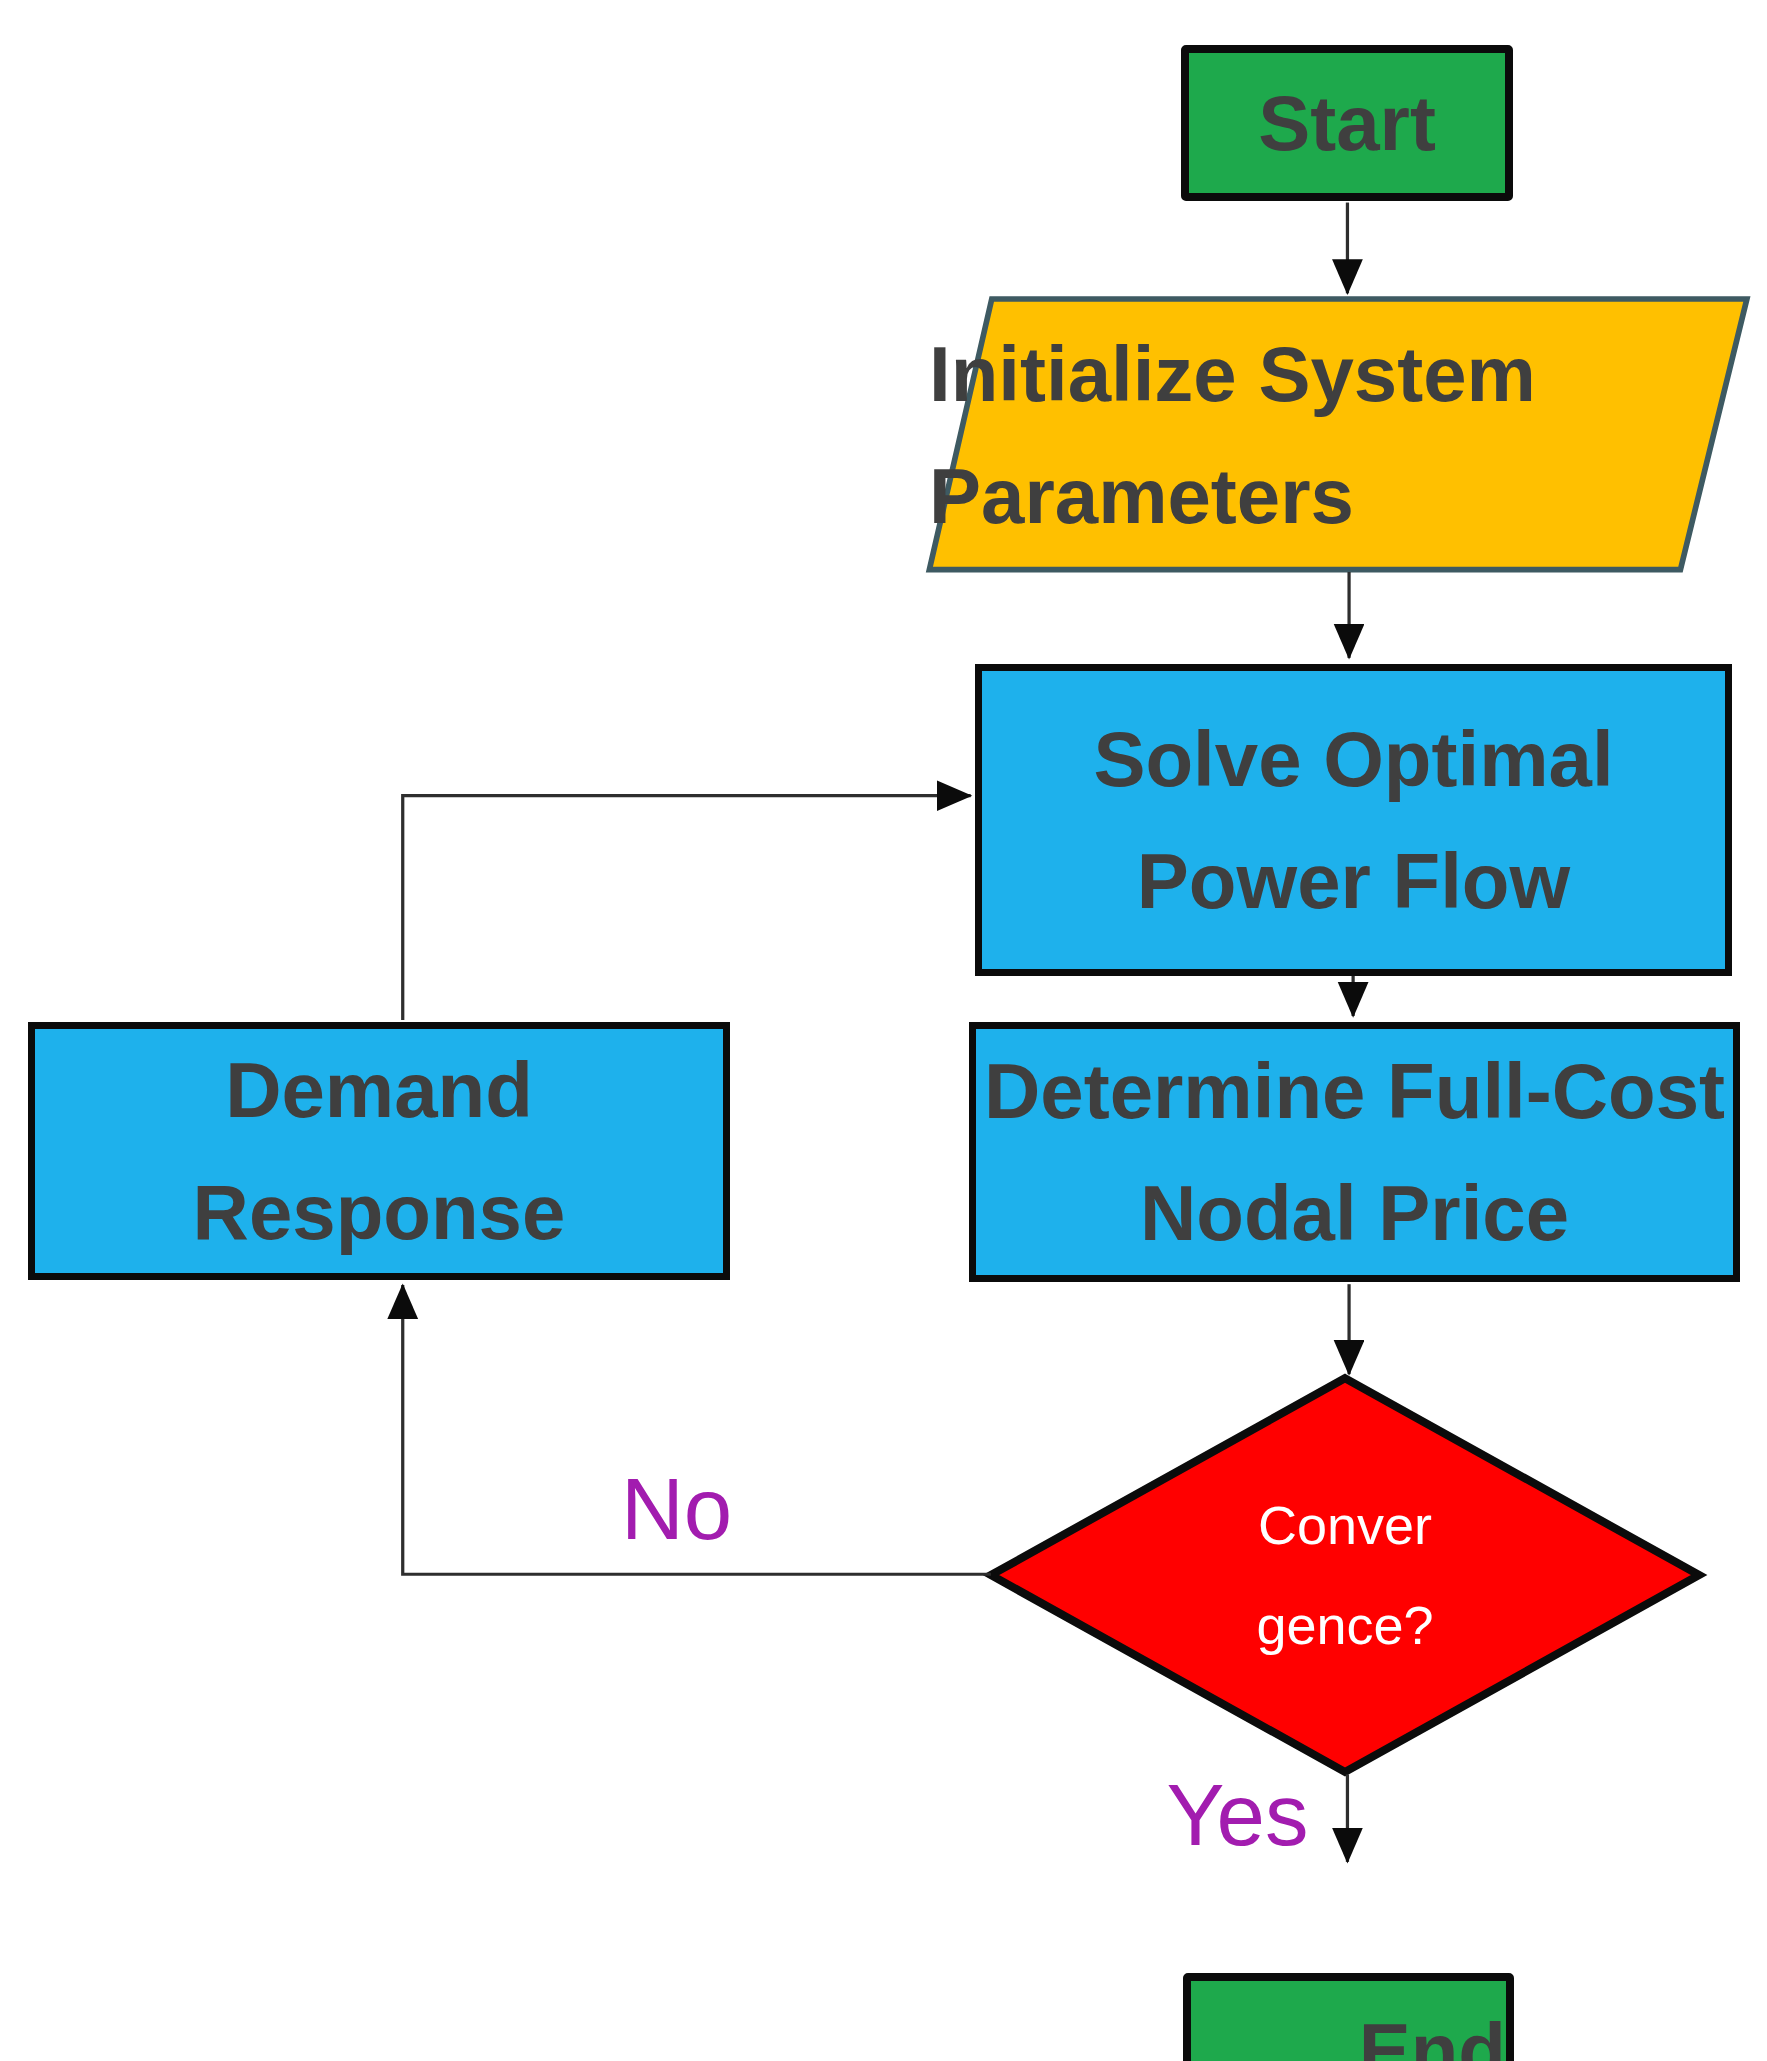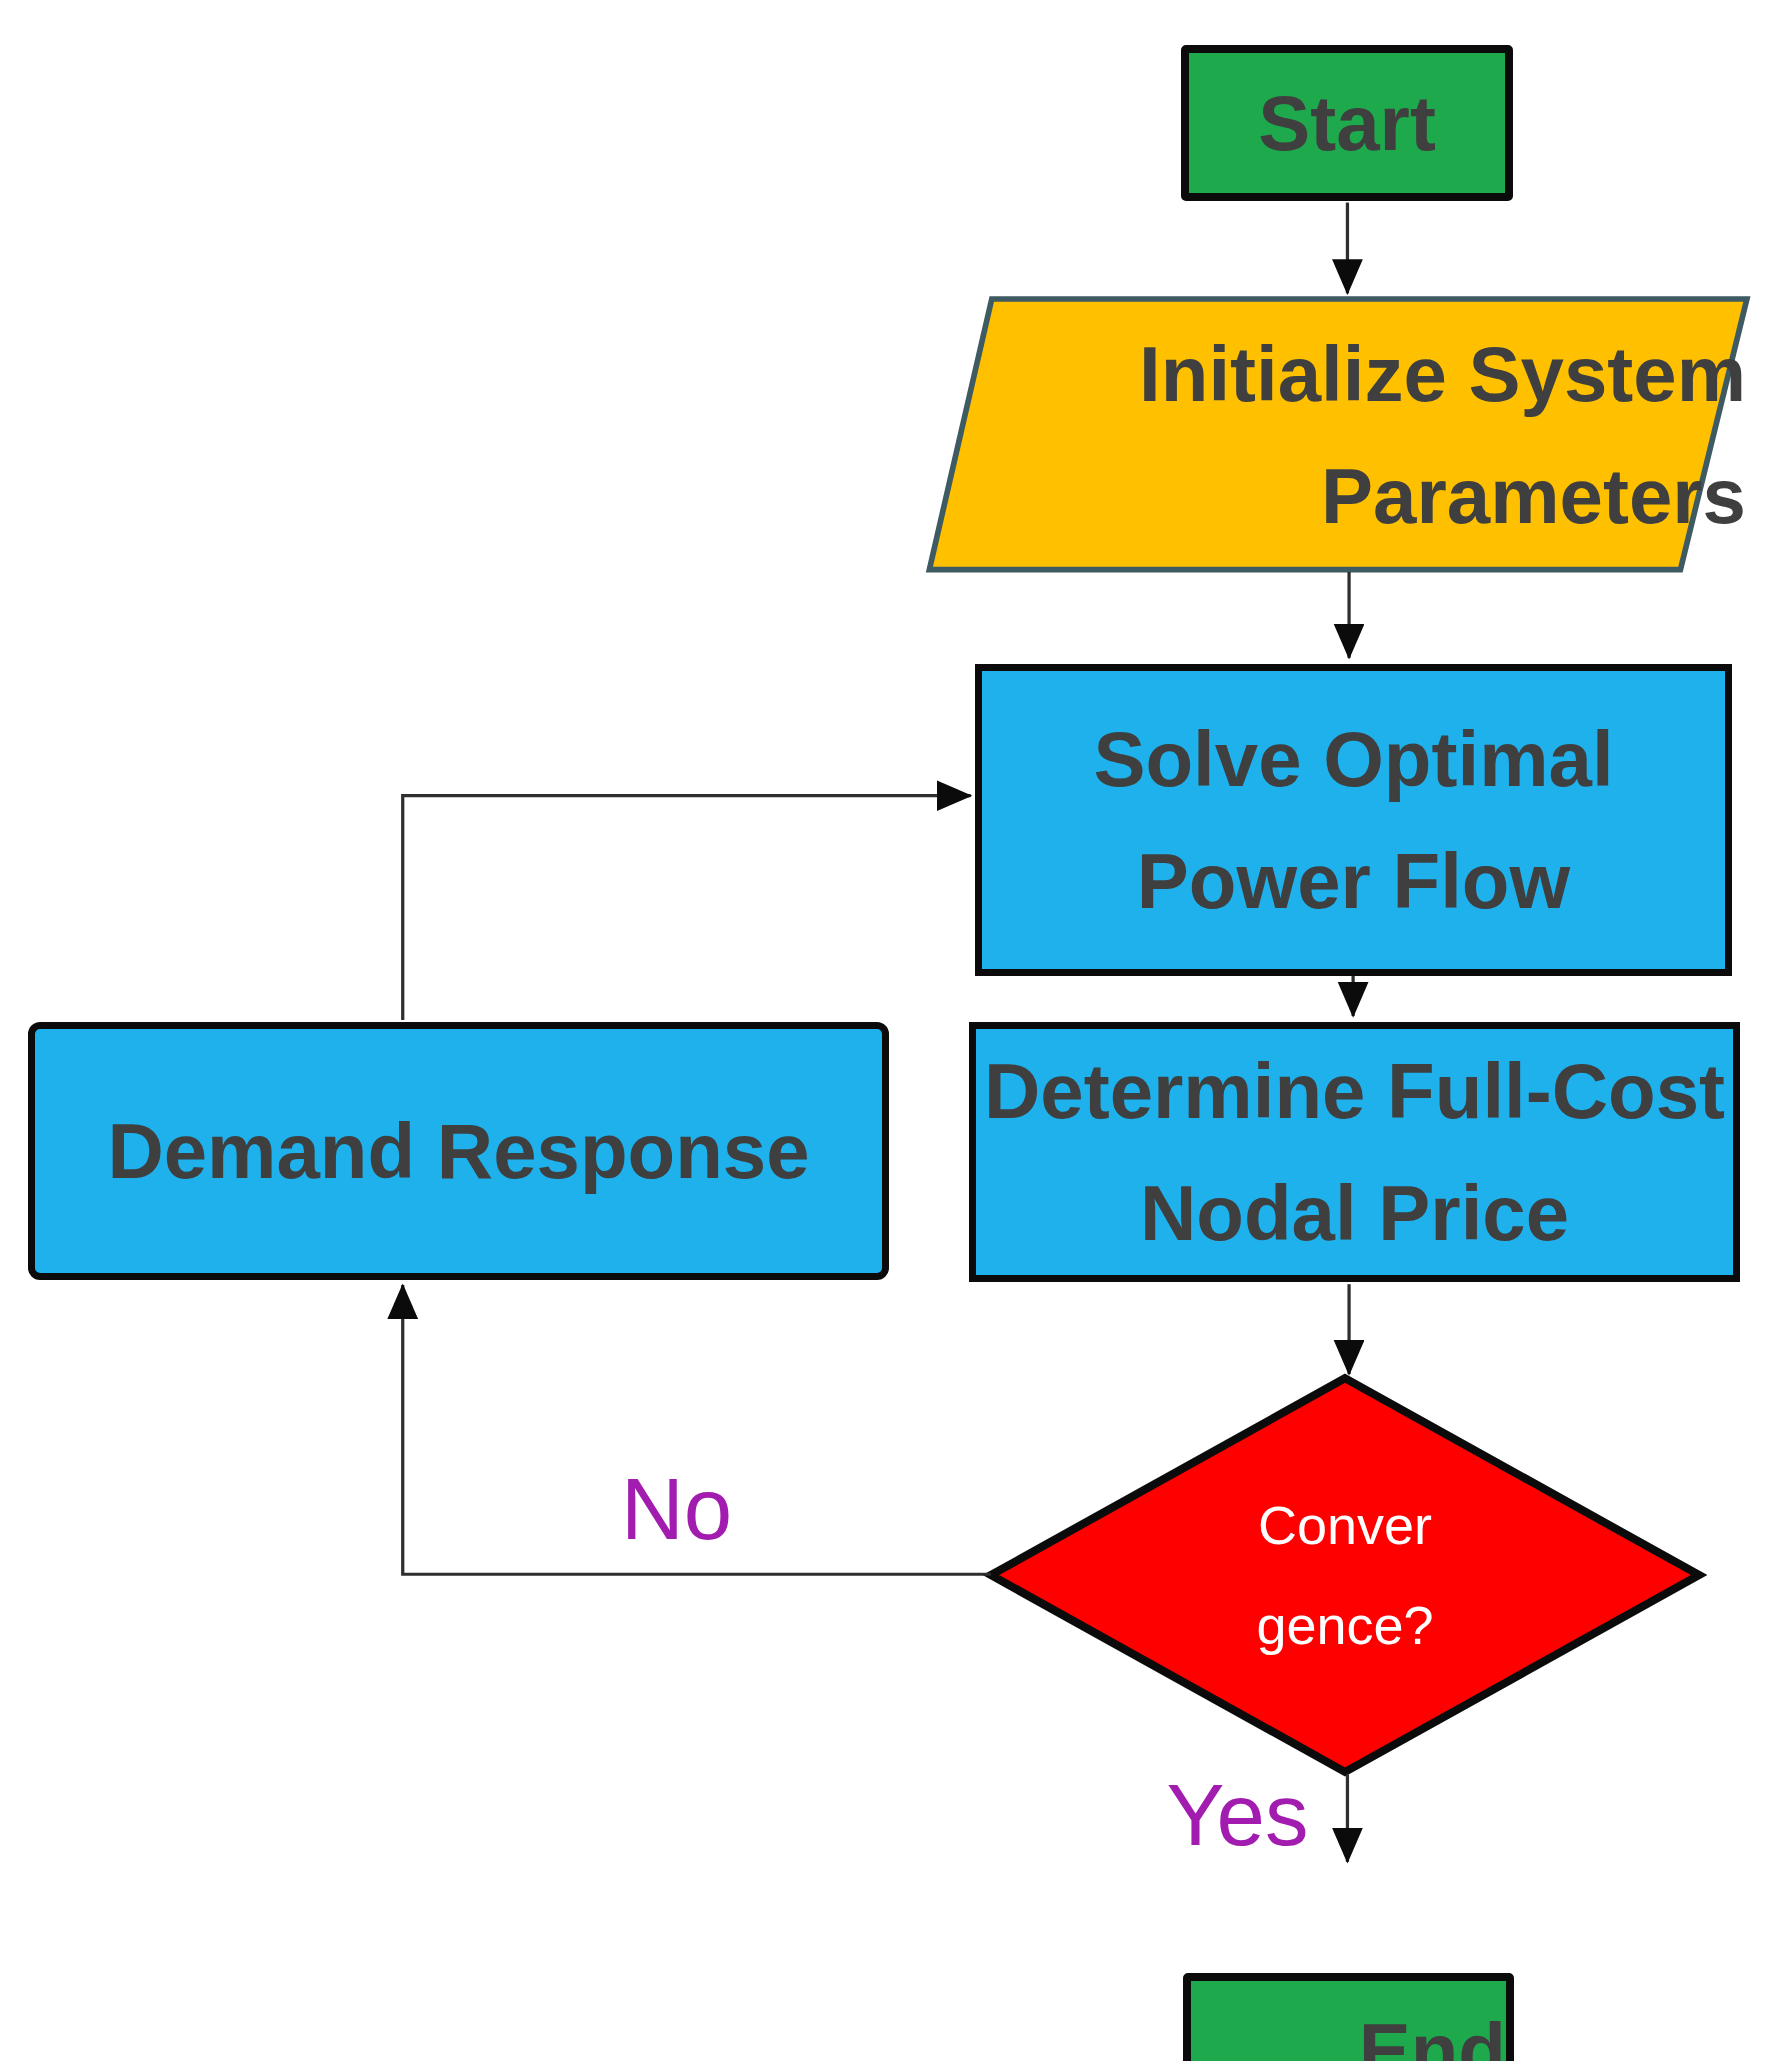--- a/index.html
+++ b/index.html
@@ -26,21 +26,21 @@
     font-size:78px;
   }
   .process{
     background:#1eb1ec;
     border:7.3px solid #0b0b0b;
     font-size:78px;
     line-height:122px;
   }
   .io-label{
     position:absolute;
-    display:flex;flex-direction:column;align-items:flex-end;justify-content:center;
+    display:flex;flex-direction:column;align-items:flex-start;justify-content:center;
     text-align:center;color:#3f3f3f;font-weight:700;
     font-size:78px;line-height:122px;
     pointer-events:none;
   }
   .decision-label{
     position:absolute;
     display:flex;flex-direction:column;align-items:center;justify-content:center;
     text-align:center;color:#ffffff;font-weight:400;
     font-size:54px;line-height:100px;
     pointer-events:none;
@@ -88,21 +88,21 @@
   <div class="node process" style="left:975px;top:664px;width:757px;height:312px;">
     <span>Solve Optimal</span>
     <span>Power Flow</span>
   </div>
 
   <div class="node process" style="left:969px;top:1022px;width:771px;height:260px;">
     <span>Determine Full-Cost</span>
     <span>Nodal Price</span>
   </div>
 
-  <div class="node process" style="left:28px;top:1022px;width:861px;height:258px;border-radius:12px;">
+  <div class="node process" style="left:28px;top:1022px;width:702px;height:258px;">
     <span>Demand Response</span>
   </div>
 
   <div class="decision-label" style="left:1041px;top:1445px;width:608px;height:259px;">
     <span>Conver</span>
     <span>gence?</span>
   </div>
 
   <div class="node terminator" style="left:1183px;top:1973px;width:331px;height:157px;align-items:flex-end;">
     <span>End</span>

